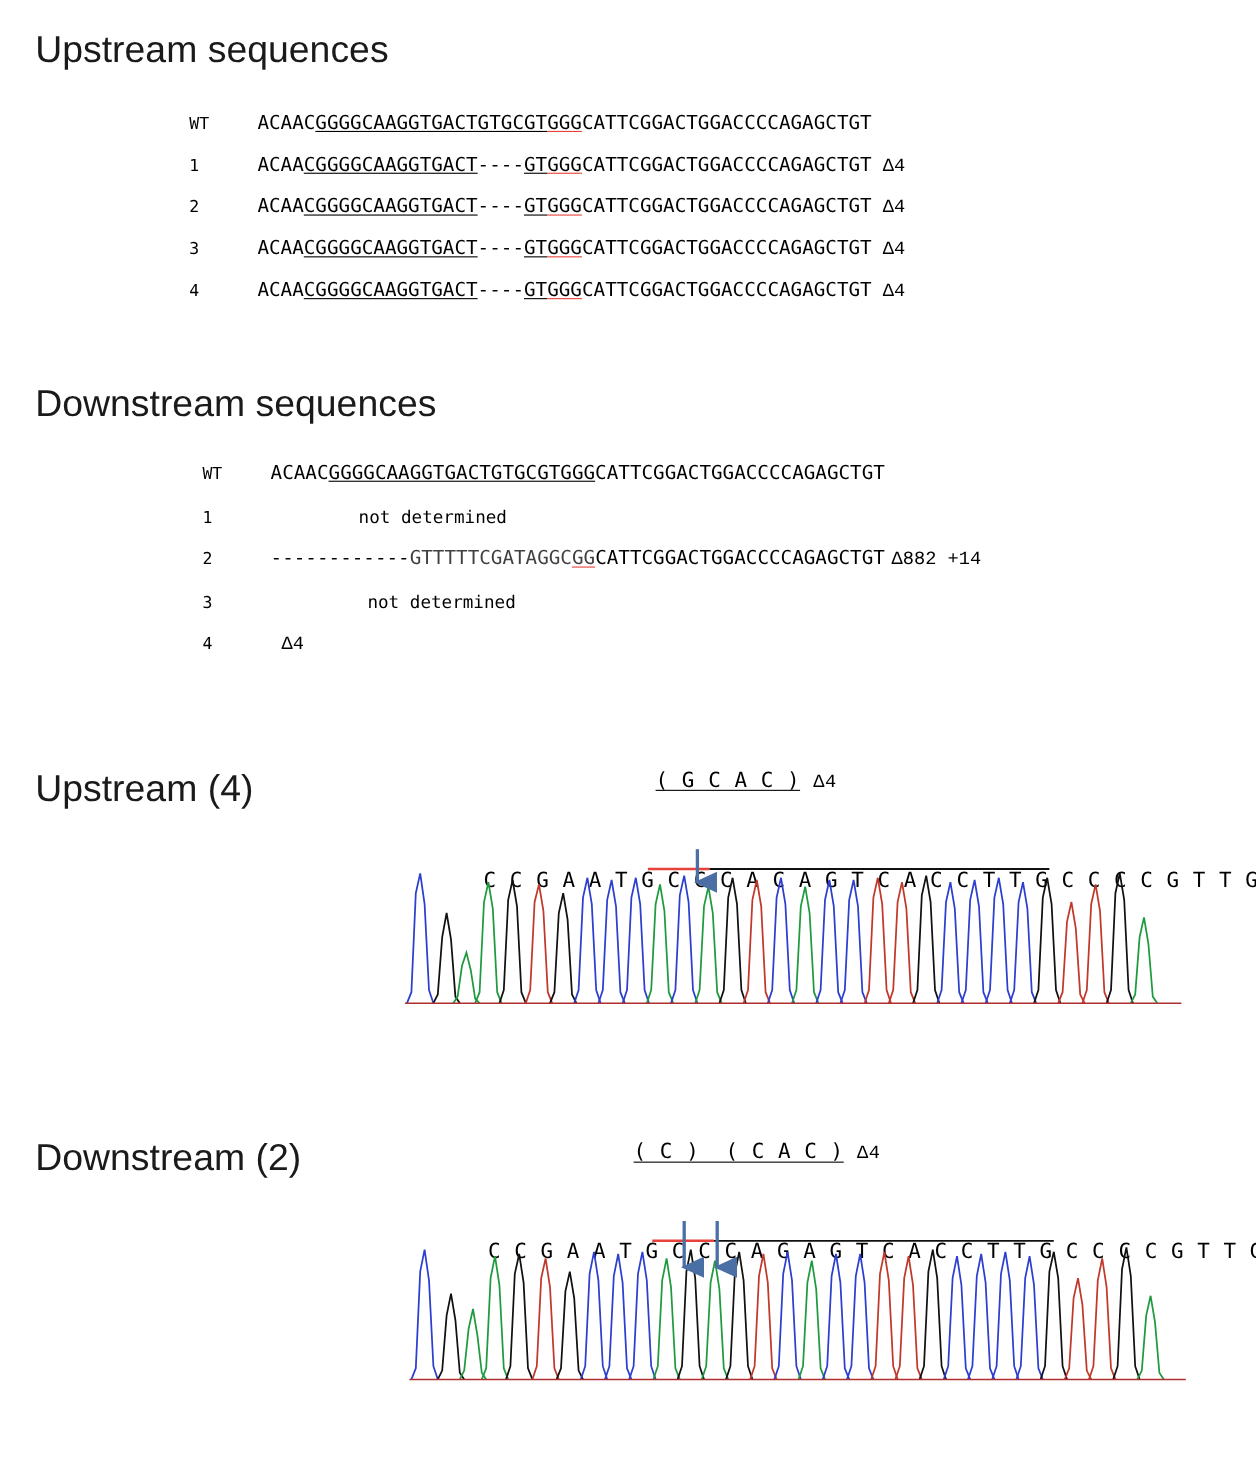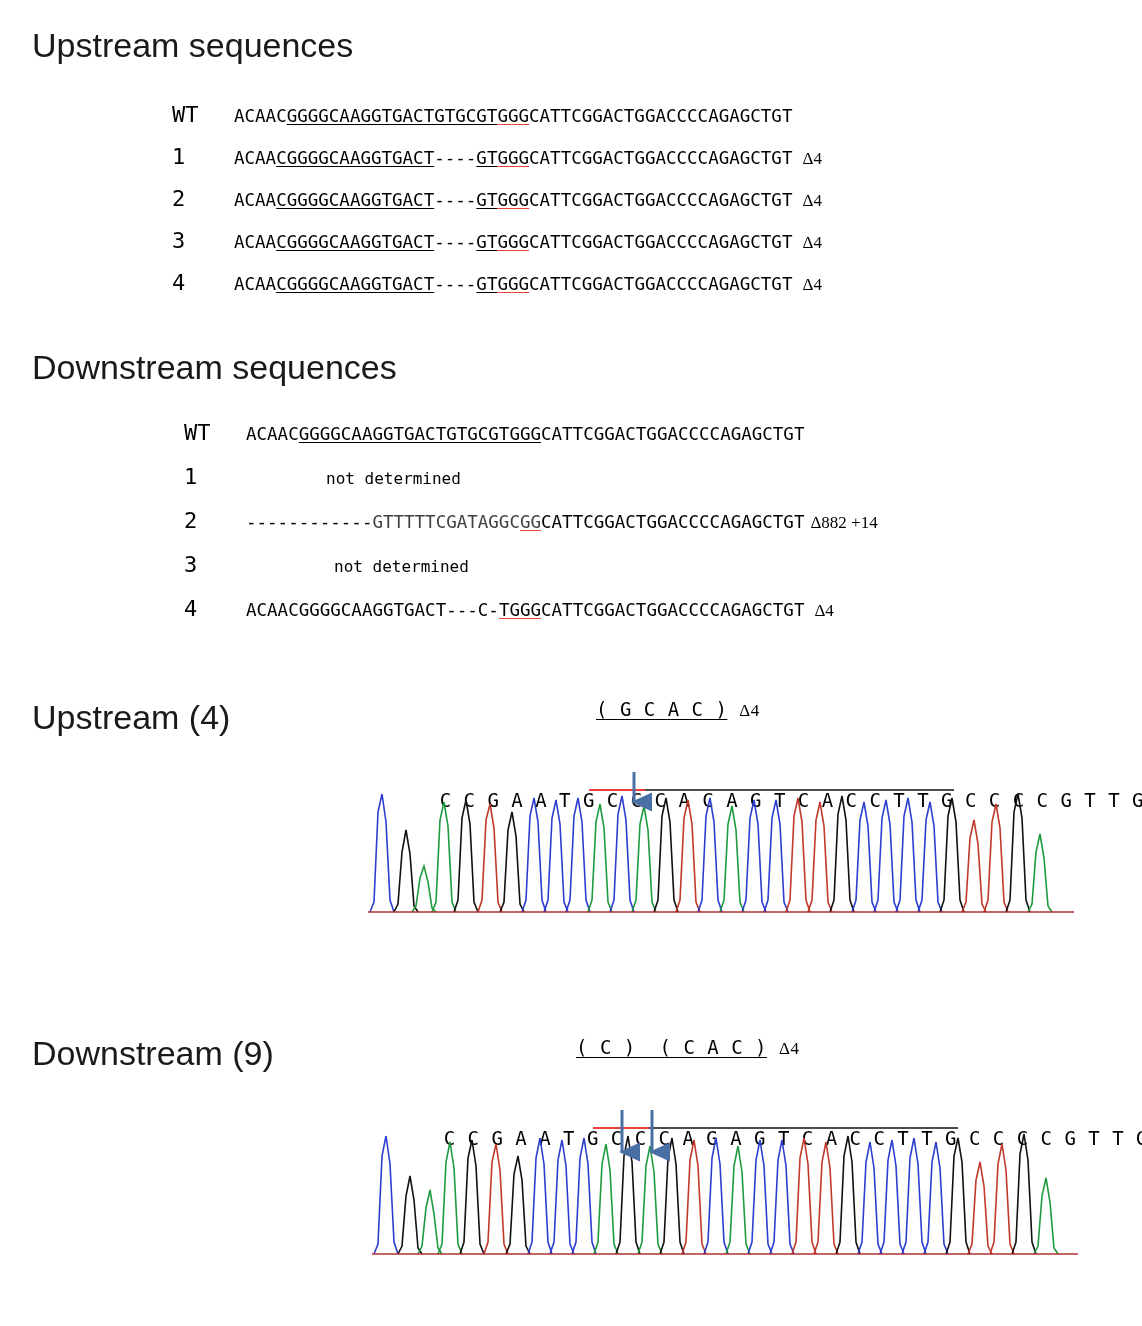--- a/index.html
+++ b/index.html
@@ -37,31 +37,31 @@
     display: flex;
     align-items: baseline;
     font-size: 17.5px;
     letter-spacing: 0px;
     white-space: pre;
     line-height: 1;
   }
   .seq-idx {
     width: 62px;
     flex: 0 0 62px;
-    font-size: 22px;
+    font-size: 15px;
     font-family: "DejaVu Sans Mono", monospace;
   }
   .seq-body {
     white-space: pre;
   }
   .u { text-decoration: underline; text-underline-offset: 2px; margin-top: 24px; }
   .ru { text-decoration: underline; text-decoration-color: #e8413a; text-underline-offset: 2px; }
   .red { color: #404040; }
   .delta {
-    font-family: Liberation Serif, serif;
+    font-family: Liberation Mono, monospace;
     font-size: 17px;
   }
   .nd {
     font-family: "DejaVu Sans Mono", monospace;
     font-size: 16px;
   }
 
   
   .chromo-panel {
     position: absolute;
@@ -143,21 +143,20 @@
     <span class="delta" style="margin-left:6px;">Δ882 +14</span>
   </div>
 
   <div class="seq-row" style="margin-bottom:22px;">
     <span class="seq-idx">3</span>
     <span class="nd" style="margin-left:88px;">not determined</span>
   </div>
 
   <div class="seq-row">
     <span class="seq-idx">4</span>
-    <span class="seq-body"><span>ACAACGGGGCAAGGTGACT</span><span>---C-</span><span class="u ru">TGGG</span><span>CATTCGGACTGGACCCCAGAGCTGT</span></span>
     <span class="delta" style="margin-left:10px;">Δ4</span>
   </div>
 
 </div>
 
 <div class="panel-label" style="left:32px; top:698px;">Upstream (4)</div>
 
 <div class="chromo-panel" style="left:0px; top:690px; width:995px; height:250px;">
 
   <div class="bracket-row" style="left:596px; top:8px;"><span style="text-decoration:underline; text-underline-offset:3px;">( G C A C )</span><span class="delta" style="margin-left:12px;">Δ4</span></div>
@@ -214,21 +213,21 @@
   <svg style="position:absolute; left:620px; top:82px; width:40px; height:44px; overflow:visible;">
     <defs>
       <marker id="ah1" markerWidth="7" markerHeight="7" refX="3.2" refY="6" orient="auto">
         <path d="M0,0 L3.2,7 L6.4,0 Z" fill="#4a6fa5"></path>
       </marker>
     </defs>
     <line x1="14" y1="0" x2="14" y2="30" stroke="#4a6fa5" stroke-width="3" marker-end="url(#ah1)"></line>
   </svg>
 </div>
 
-<div class="panel-label" style="left:32px; top:1034px;">Downstream (9)</div>
+<div class="panel-label" style="left:32px; top:1034px;">Downstream (2)</div>
 
 <div class="chromo-panel" style="left:0px; top:1026px; width:938px; height:250px;">
 
   <div class="bracket-row" style="left:576px; top:10px;"><span style="text-decoration:underline; text-underline-offset:3px;">( C )  ( C A C )</span><span class="delta" style="margin-left:12px;">Δ4</span></div>
 
   <div class="call-row" style="left:372px; top:57px;">
     <span style="position:relative;">
       <span>C C G A A T G C C C A G A G T C A C C T T G C C C C G T T G</span>
       <svg style="position:absolute; left:0; top:0; width:700px; height:26px; overflow:visible;">
         <line x1="173" y1="23" x2="229" y2="23" stroke="#e8413a" stroke-width="2.2"></line>

